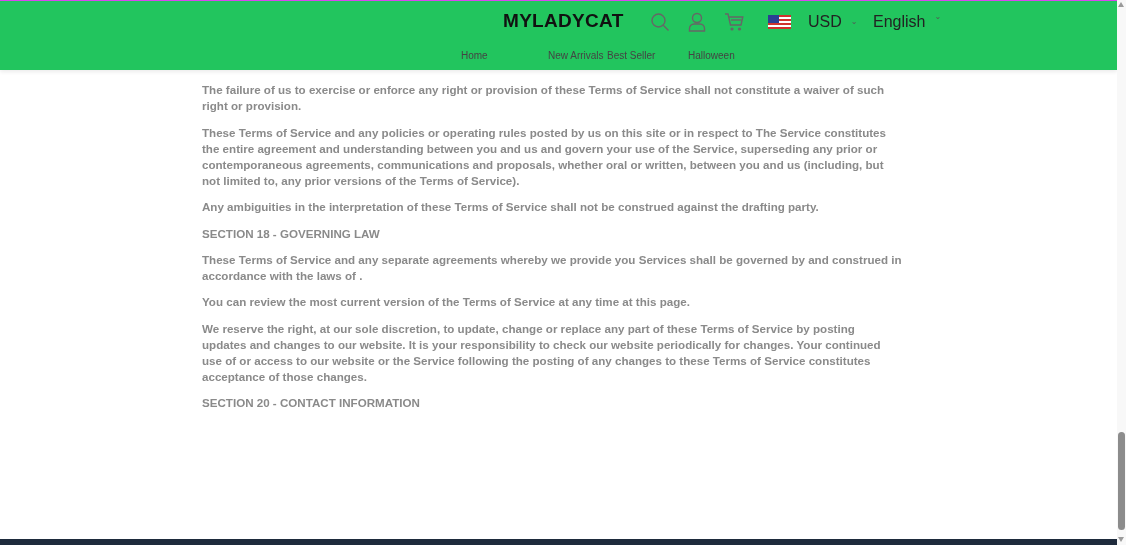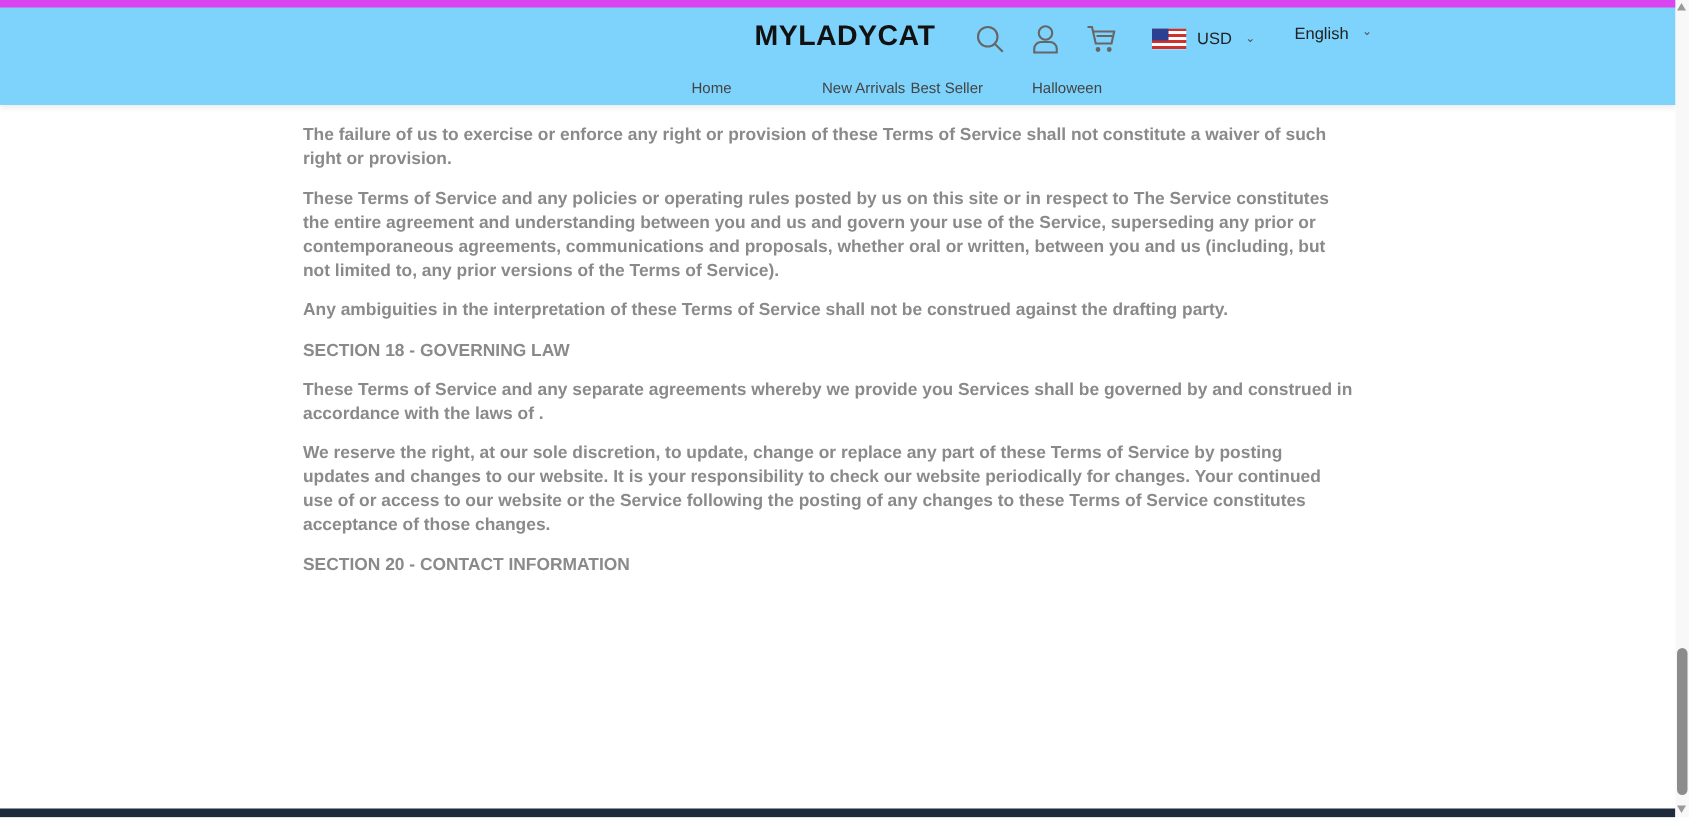--- a/index.html
+++ b/index.html
@@ -5,29 +5,29 @@
     * { box-sizing: border-box; margin: 0; padding: 0; }
     html, body { width: 1126px; height: 545px; overflow: hidden; background: #ffffff; }
     body { font-family: "Liberation Sans", sans-serif; position: relative; }
 
     .page { position: absolute; left: 0; top: 0; width: 1117px; height: 545px; overflow: hidden; background: #fff; }
 
     .content { position: absolute; left: 202px; top: 56px; width: 700px; color: #8a8a8a; font-weight: bold; font-size: 11.6px; line-height: 16px; font-family: "Liberation Sans", sans-serif; }
     .content p { margin-bottom: 10.4px; }
     .content p.sec { margin-bottom: 10.4px; }
 
-    .header { position: absolute; left: 0; top: 0; width: 1117px; height: 70px; background: #7dd3fc; box-shadow: 0 2px 4px rgba(0,0,0,0.08); z-index: 5; border-top: 5px solid #d946ef; text-decoration: underline; }
+    .header { position: absolute; left: 0; top: 0; width: 1117px; height: 70px; background: #22c55e; box-shadow: 0 2px 4px rgba(0,0,0,0.08); z-index: 5; border-top: 1px solid #d946ef; text-decoration: underline; }
     .logo { position: absolute; left: 503px; top: 9px; font-size: 19px; font-weight: bold; color: #111; letter-spacing: 0.3px; font-family: "Liberation Sans", sans-serif; }
     .icon-btn { position: absolute; top: 10px; width: 22px; height: 22px; cursor: pointer; }
     .icon-btn svg { width: 22px; height: 22px; display: block; }
     .currency { position: absolute; left: 768px; top: 12px; height: 18px; display: flex; align-items: center; cursor: pointer; }
     .flag { width: 23px; height: 14px; position: relative; overflow: hidden; margin-right: 4px; }
     .flag .stripes { position: absolute; inset: 0; background: repeating-linear-gradient(to bottom, #d0312d 0px, #d0312d 2px, #ffffff 2px, #ffffff 4px); }
     .flag .canton { position: absolute; left: 0; top: 0; width: 11px; height: 8px; background: #2b3f93; }
-    .sel-label { font-size: 11px; color: #222; margin-left: 3px; }
+    .sel-label { font-size: 16px; color: #222; margin-left: 13px; }
     .chev { font-size: 8px; color: #555; margin-left: 9px; display: inline-block; transform: translateY(-1px); }
     .language { position: absolute; left: 860px; top: 12px; height: 18px; display: flex; align-items: flex-start; cursor: pointer; }
 
     .nav { position: absolute; left: 0; top: 49px; width: 1117px; height: 16px; }
     .nav a { position: absolute; top: 0; font-size: 10px; color: #444; text-decoration: none; cursor: pointer; padding-left: 40px; }
 
     .footer-bar { position: absolute; left: 0; top: 539px; width: 1117px; height: 6px; background: #1e2b3c; }
 
     .scrollbar { position: absolute; left: 1117px; top: 0; width: 9px; height: 545px; background: #f8f8f8; }
     .scroll-up { position: absolute; left: 1px; top: 2px; width: 0; height: 0; border-left: 3.5px solid transparent; border-right: 3.5px solid transparent; border-bottom: 5px solid #9a9a9a; }
@@ -39,20 +39,21 @@
 
 <div class="page">
 
   <div class="content">
     <p>date of termination; and/or accordingly may deny you access to our Services (or any part thereof).</p>
     <p>The failure of us to exercise or enforce any right or provision of these Terms of Service shall not constitute a waiver of such right or provision.</p>
     <p>These Terms of Service and any policies or operating rules posted by us on this site or in respect to The Service constitutes the entire agreement and understanding between you and us and govern your use of the Service, superseding any prior or contemporaneous agreements, communications and proposals, whether oral or written, between you and us (including, but not limited to, any prior versions of the Terms of Service).</p>
     <p>Any ambiguities in the interpretation of these Terms of Service shall not be construed against the drafting party.</p>
     <p class="sec">SECTION 18 - GOVERNING LAW</p>
     <p>These Terms of Service and any separate agreements whereby we provide you Services shall be governed by and construed in accordance with the laws of .</p>
+    <p>You can review the most current version of the Terms of Service at any time at this page.</p>
     <p>We reserve the right, at our sole discretion, to update, change or replace any part of these Terms of Service by posting updates and changes to our website. It is your responsibility to check our website periodically for changes. Your continued use of or access to our website or the Service following the posting of any changes to these Terms of Service constitutes acceptance of those changes.</p>
     <p class="sec">SECTION 20 - CONTACT INFORMATION</p>
   </div>
 
   <div class="header">
     <div class="logo">MYLADYCAT</div>
 
     <div class="icon-btn" style="left:649px;">
       <svg viewBox="0 0 22 22" fill="none" stroke="#666" stroke-width="1.4">
         <circle cx="9.5" cy="9.5" r="6.5"></circle>

